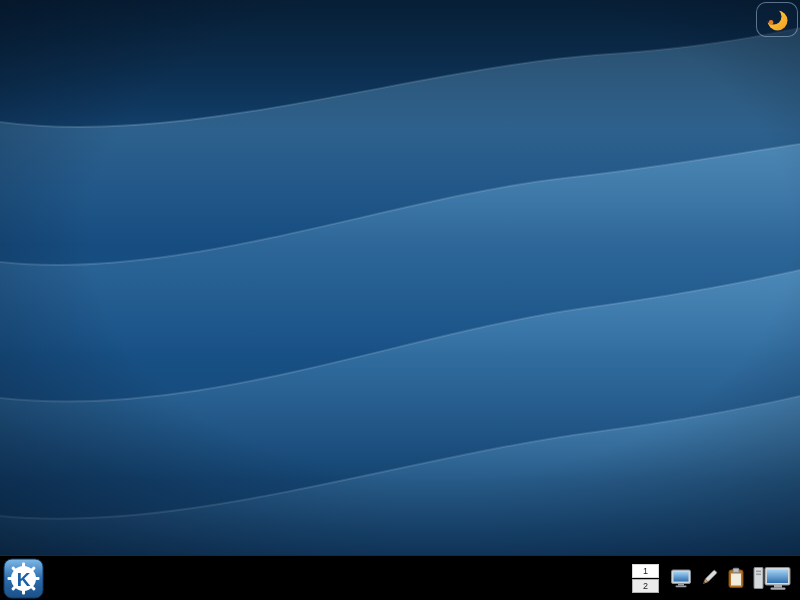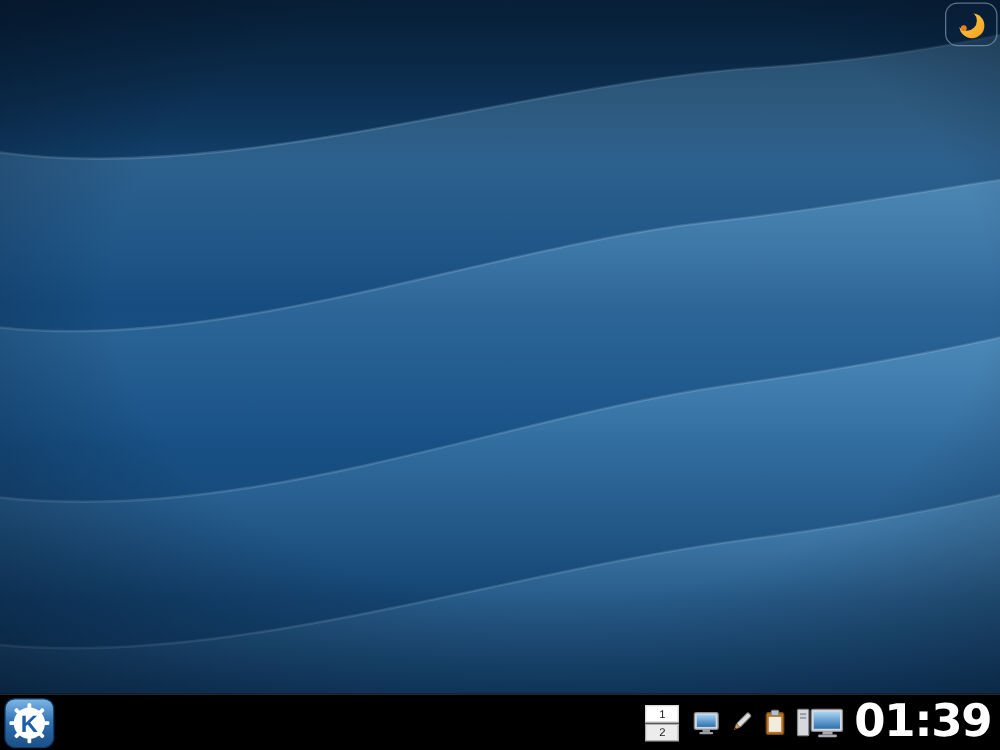--- a/index.html
+++ b/index.html
@@ -211,16 +211,15 @@
         <rect x="1" y="3.5" width="9" height="21" rx="1" fill="#d6d9dc" stroke="#85898d" stroke-width="1"></rect>
         <rect x="3" y="6.5" width="5" height="1.6" fill="#9a9ea2"></rect>
         <rect x="3" y="9.5" width="5" height="1.6" fill="#9a9ea2"></rect>
         <rect x="12" y="3.5" width="25" height="17.5" rx="1.5" fill="#d6d9dc" stroke="#85898d" stroke-width="1"></rect>
         <rect x="14" y="5.5" width="21" height="13.5" fill="url(#scr2)"></rect>
         <rect x="21" y="21" width="8" height="2.6" fill="#a8acb0"></rect>
         <rect x="17.5" y="23.6" width="15" height="2.2" rx="1" fill="#a8acb0"></rect>
       </svg>
     </button>
 
-    <div class="clock">01:39</div>
 
   </div>
 </div>
 
 </body></html>

